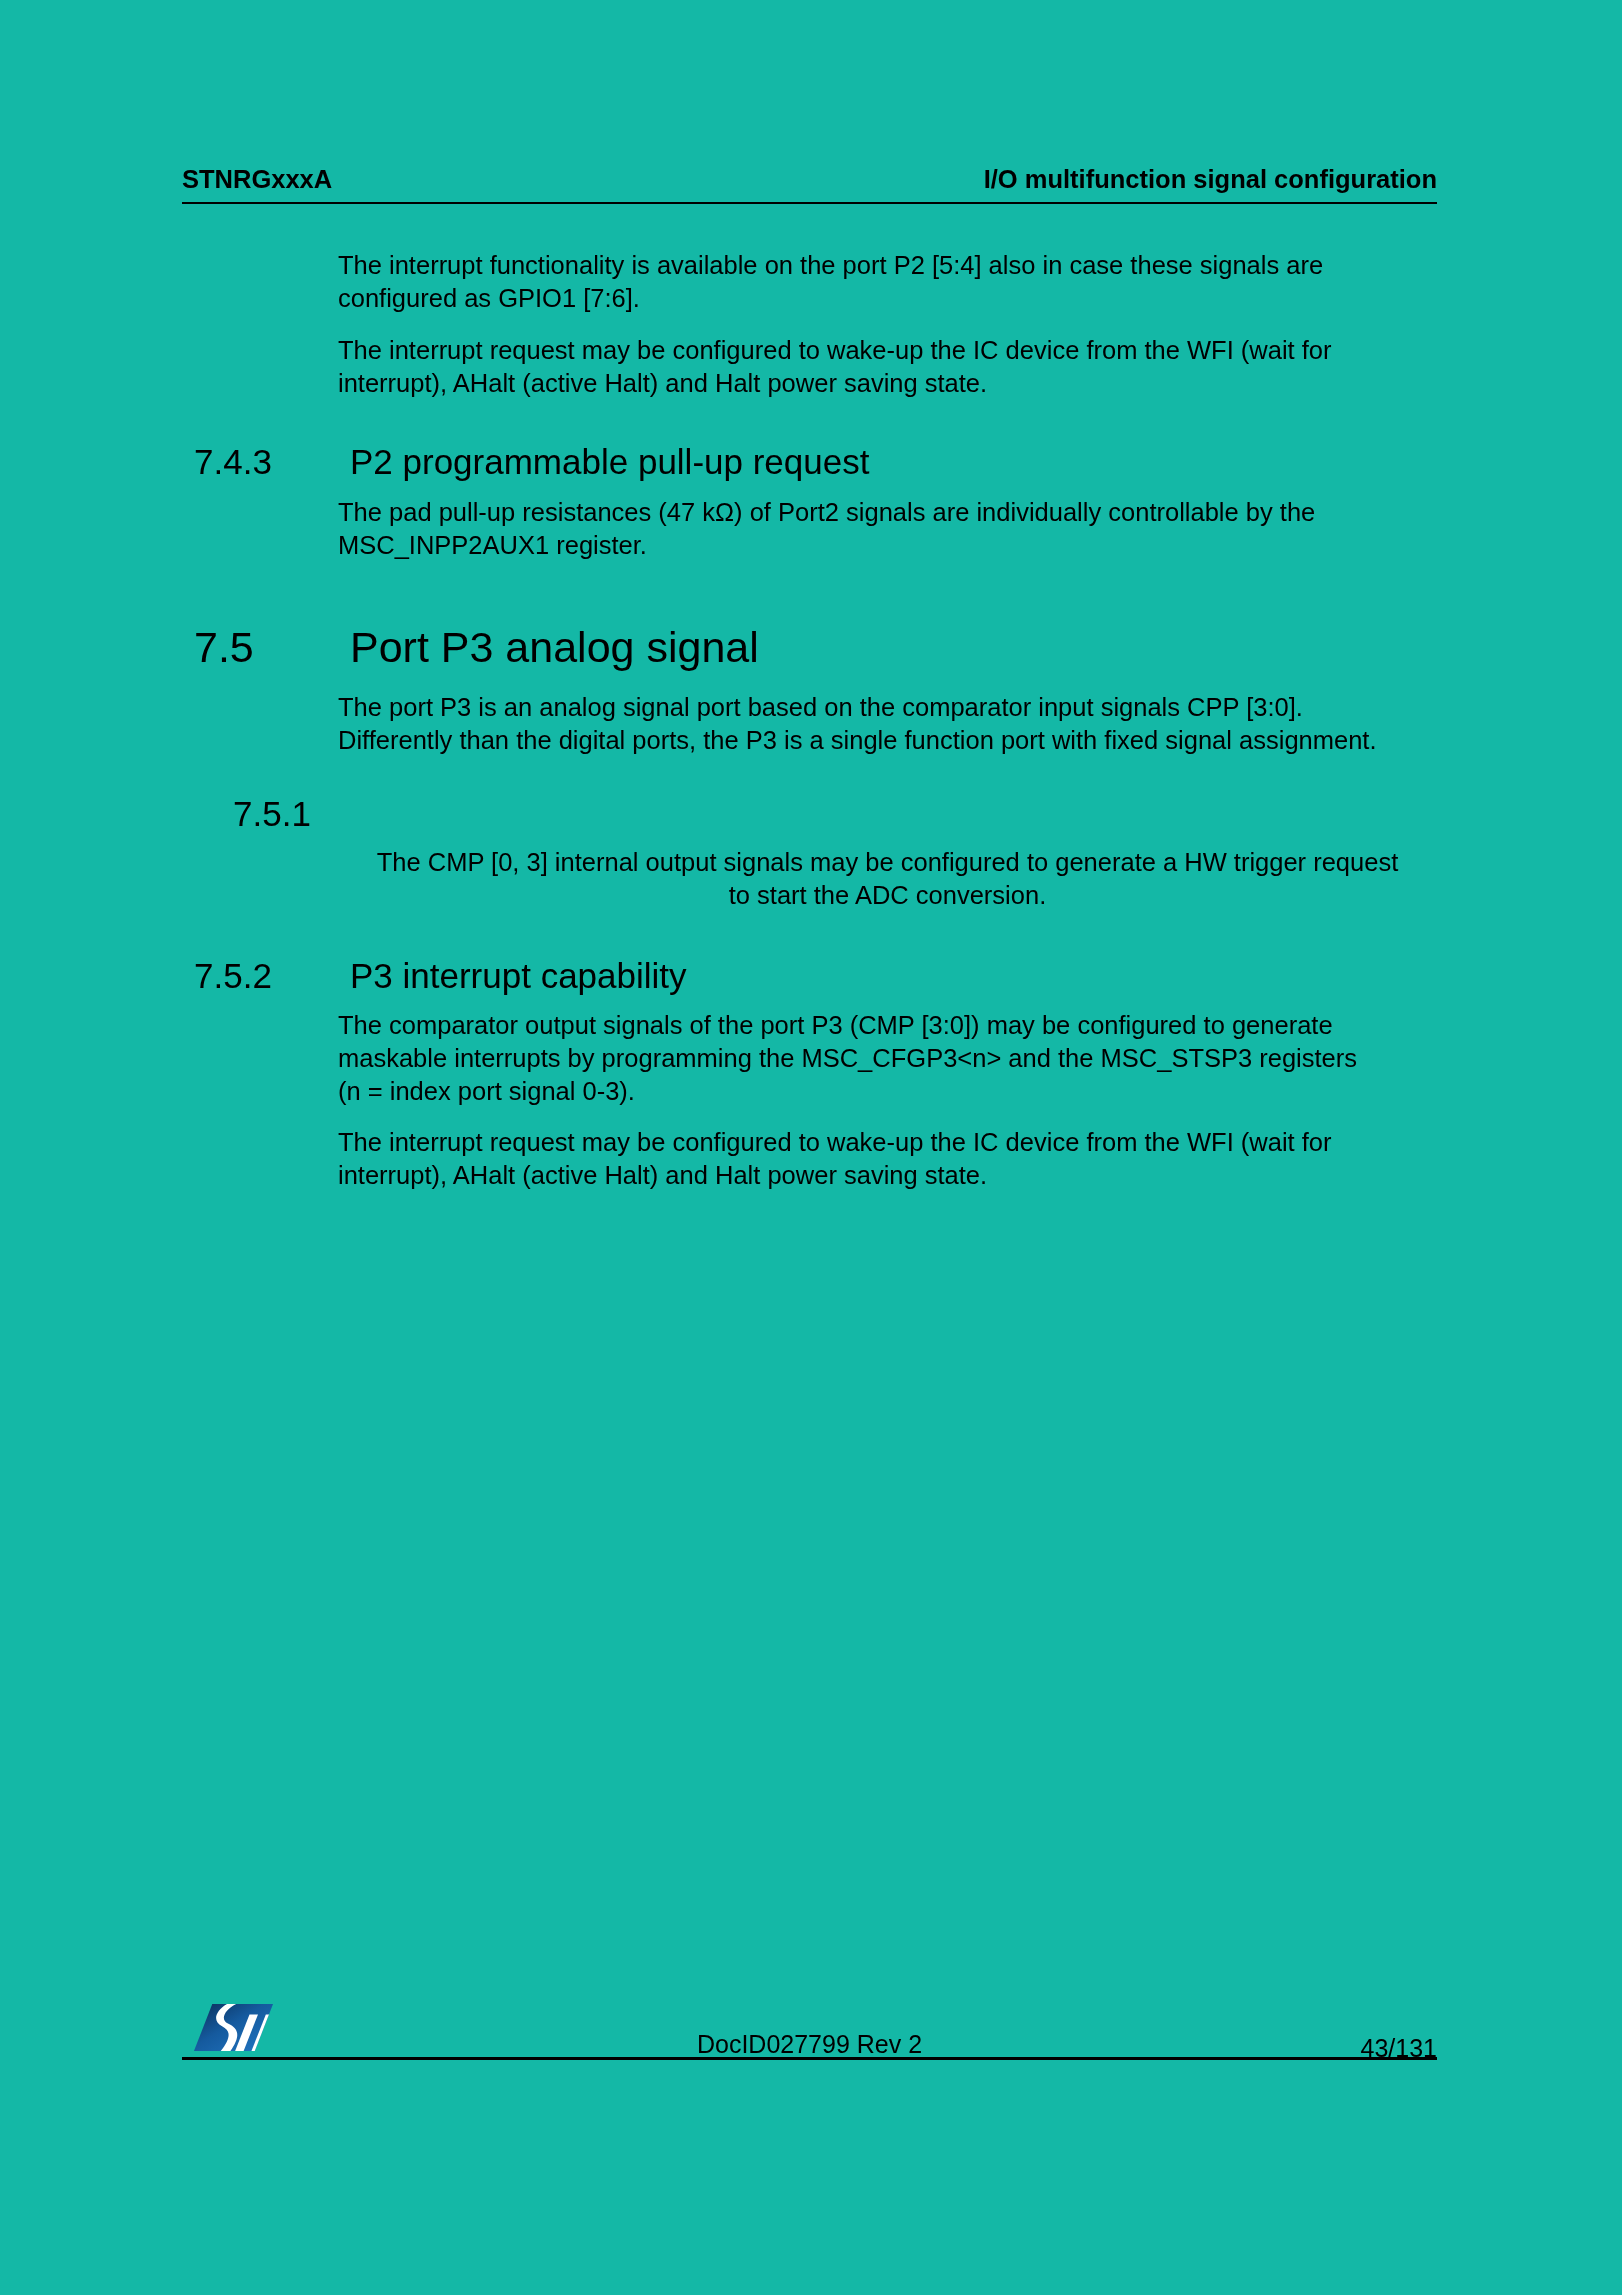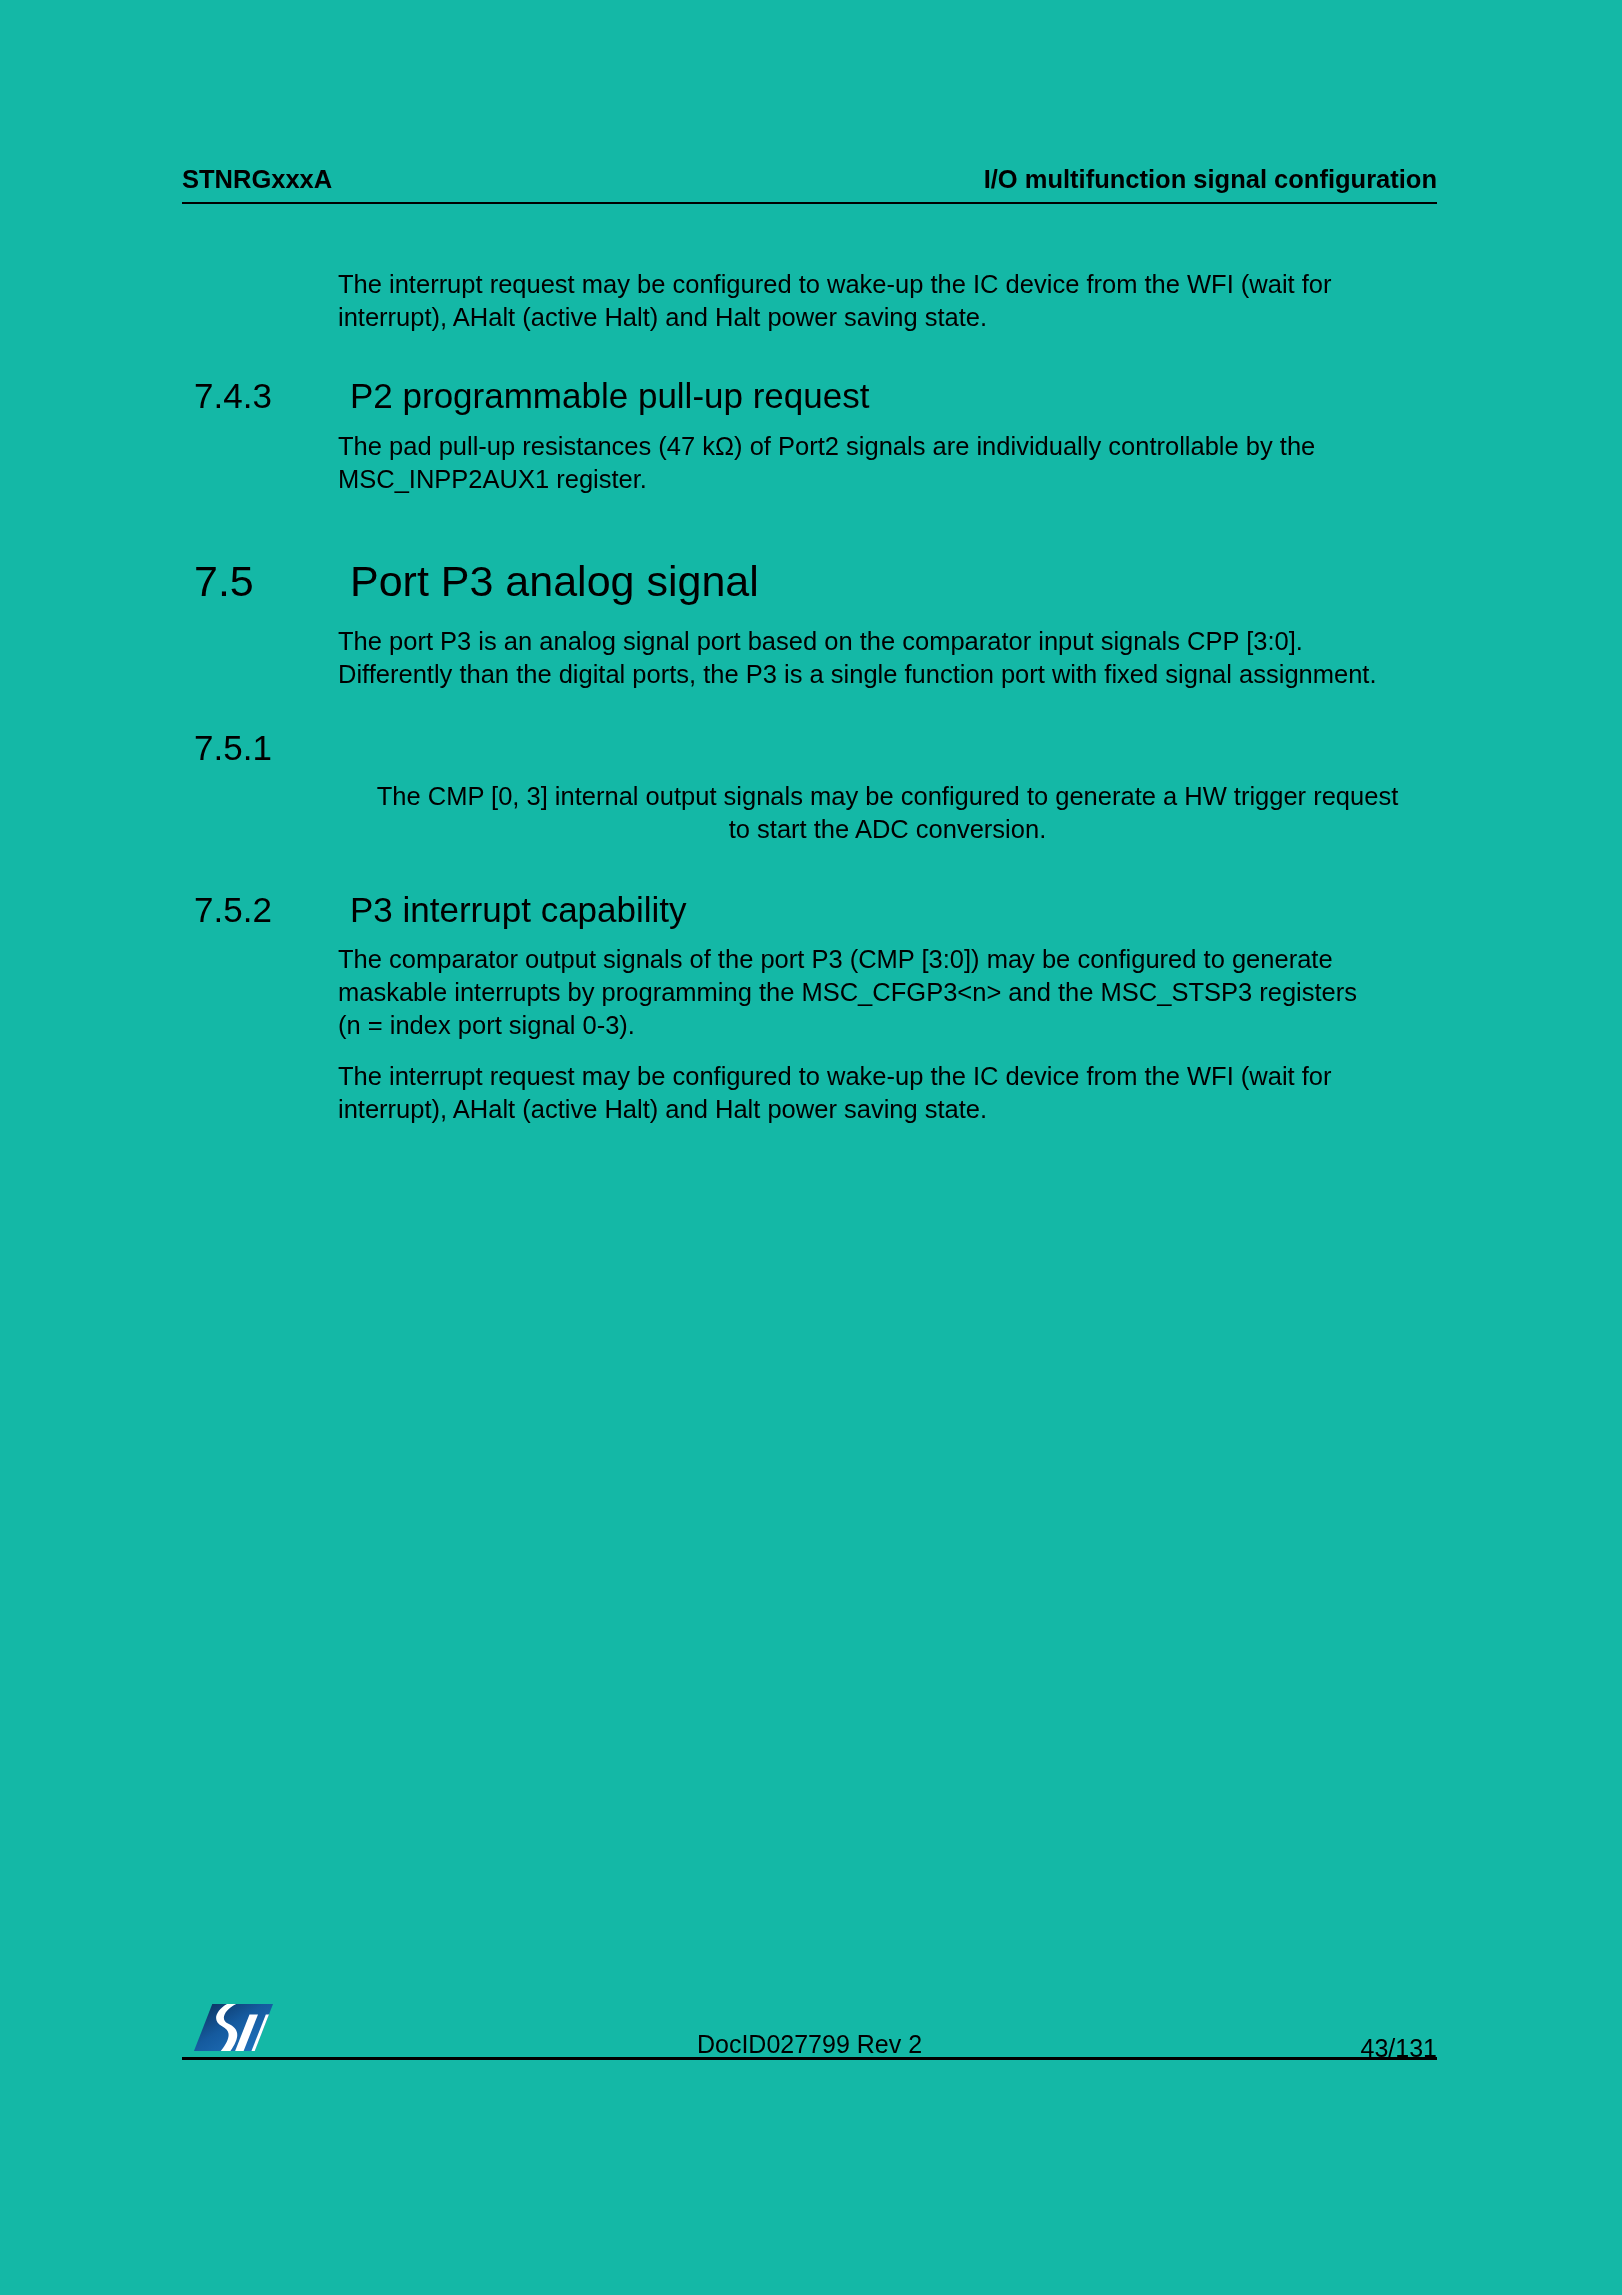--- a/index.html
+++ b/index.html
@@ -52,21 +52,21 @@
   .h-num { width:156px; flex:none; }
   .h3 { font-size:35px; line-height:41px; }
   .h2 { font-size:43px; line-height:51px; }
 
   #p-intro-1 { margin-top:0; }
   #p-intro-2 { margin-top:19px; }
   #s743      { margin-top:41px; }
   #p743      { margin-top:14.4px; }
   #s75       { margin-top:60px; }
   #p75       { margin-top:17.7px; }
-  #s751      { margin-top:36px; }
+  #s751      { margin-top:36px;text-align:center; }
   #p751      { margin-top:8px;text-align:center; }
   #s752      { margin-top:43px; }
   #p752a     { margin-top:13px; }
   #p752b     { margin-top:18.3px; }
 
   
   .footer-text {
     position:absolute;
     left:182px;
     top:2029px;
@@ -99,20 +99,22 @@
 
 <div class="page">
 
   <div class="header">
     <span>STNRGxxxA</span>
     <span>I/O multifunction signal configuration</span>
   </div>
 
   <div class="content">
 
+    <p class="para" id="p-intro-1">The interrupt functionality is available on the port P2 [5:4] also in case these signals are
+configured as GPIO1 [7:6].</p>
 
     <p class="para" id="p-intro-2">The interrupt request may be configured to wake-up the IC device from the WFI (wait for
 interrupt), AHalt (active Halt) and Halt power saving state.</p>
 
     <div class="heading h3" id="s743">
       <span class="h-num">7.4.3</span>
       <span class="h-title">P2 programmable pull-up request</span>
     </div>
     <p class="para" id="p743">The pad pull-up resistances (47 kΩ) of Port2 signals are individually controllable by the
 MSC_INPP2AUX1 register.</p>

